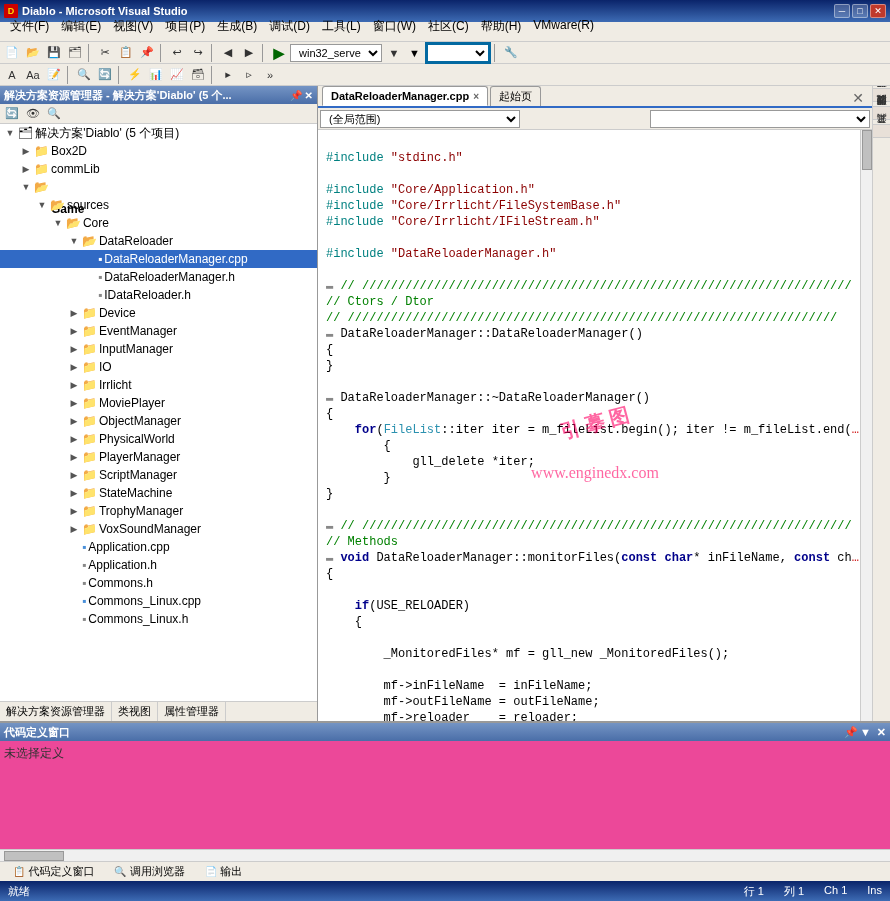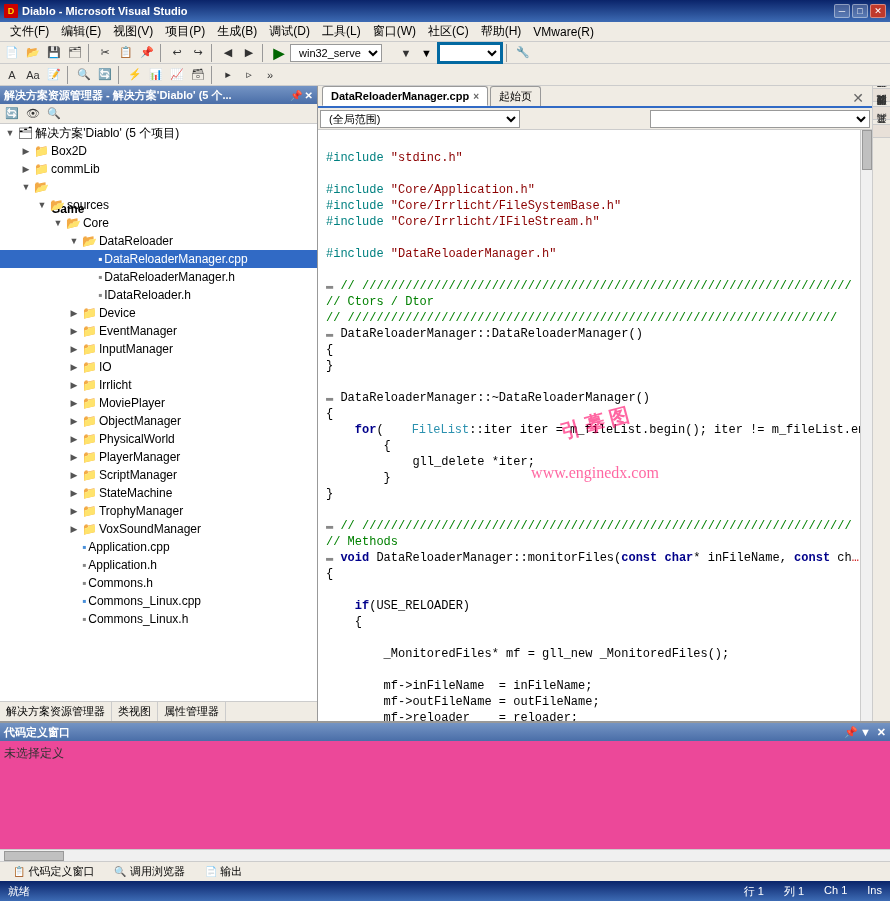--- a/index.html
+++ b/index.html
@@ -24,21 +24,21 @@
 
     
     .menu-bar {
       background: #f0ece4;
       border-bottom: 1px solid #ccc;
       height: 20px;
       display: flex;
       align-items: center;
       padding: 0 4px;
     }
-    .menu-item { padding: 0 6px; height: 28px; display: flex; align-items: center; font-size: 12px; cursor: pointer; color: #000; }
+    .menu-item { padding: 0 6px; height: 28px; display: flex; align-items: flex-start; font-size: 12px; cursor: pointer; color: #000; }
 
     
     .toolbar {
       background: #f0ece4;
       border-bottom: 1px solid #ccc;
       height: 22px;
       display: flex;
       align-items: center;
       padding: 0 2px;
       gap: 1px;
@@ -49,21 +49,21 @@
       height: 22px;
       display: flex;
       align-items: center;
       padding: 0 2px;
       gap: 1px;
     }
     .tb-btn { width: 20px; height: 18px; border: 1px solid transparent; background: transparent; display: flex; align-items: center; justify-content: center; cursor: pointer; font-size: 11px; color: #333; border-radius: 2px; }
     .tb-sep { width: 4px; height: 18px; border-left: 1px solid #999; margin: 0 2px; }
     .tb-dropdown-small { height: 18px; background: white; border: 3px solid #0369a1; font-size: 11px; padding: 8px 4px; min-width: 60px; }
     .tb-play { color: #006600; font-size: 14px; font-weight: bold; }
-    .run-dropdown { display: flex; align-items: center; gap: 14px; }
+    .run-dropdown { display: flex; align-items: center; gap: 2px; }
     .run-text { font-size: 11px; background: white; border: 1px solid #999; padding: 1px 4px; height: 18px; }
 
     
     .content-row {
       display: flex;
       flex: 1;
       overflow: hidden;
     }
 
     
@@ -190,21 +190,21 @@
       font-family: 'Courier New', Consolas, monospace;
       font-size: 12px;
       line-height: 16px;
       white-space: pre;
       color: #000;
       min-width: 600px;
     }
     .c-string { color: #8b0000; }
     .c-comment { color: #008000; }
     .c-keyword { color: #00008b; font-weight: bold; text-align: center; }
-    .c-type { color: #2b91af; margin-left: 28px; }
+    .c-type { color: #2b91af; }
     .c-preprocessor { color: #008080; }
     .c-normal { color: #000; }
 
     
     .right-sidebar {
       width: 18px;
       background: #f0ece4;
       border-left: 1px solid #ccc;
       display: flex;
       flex-direction: column;

